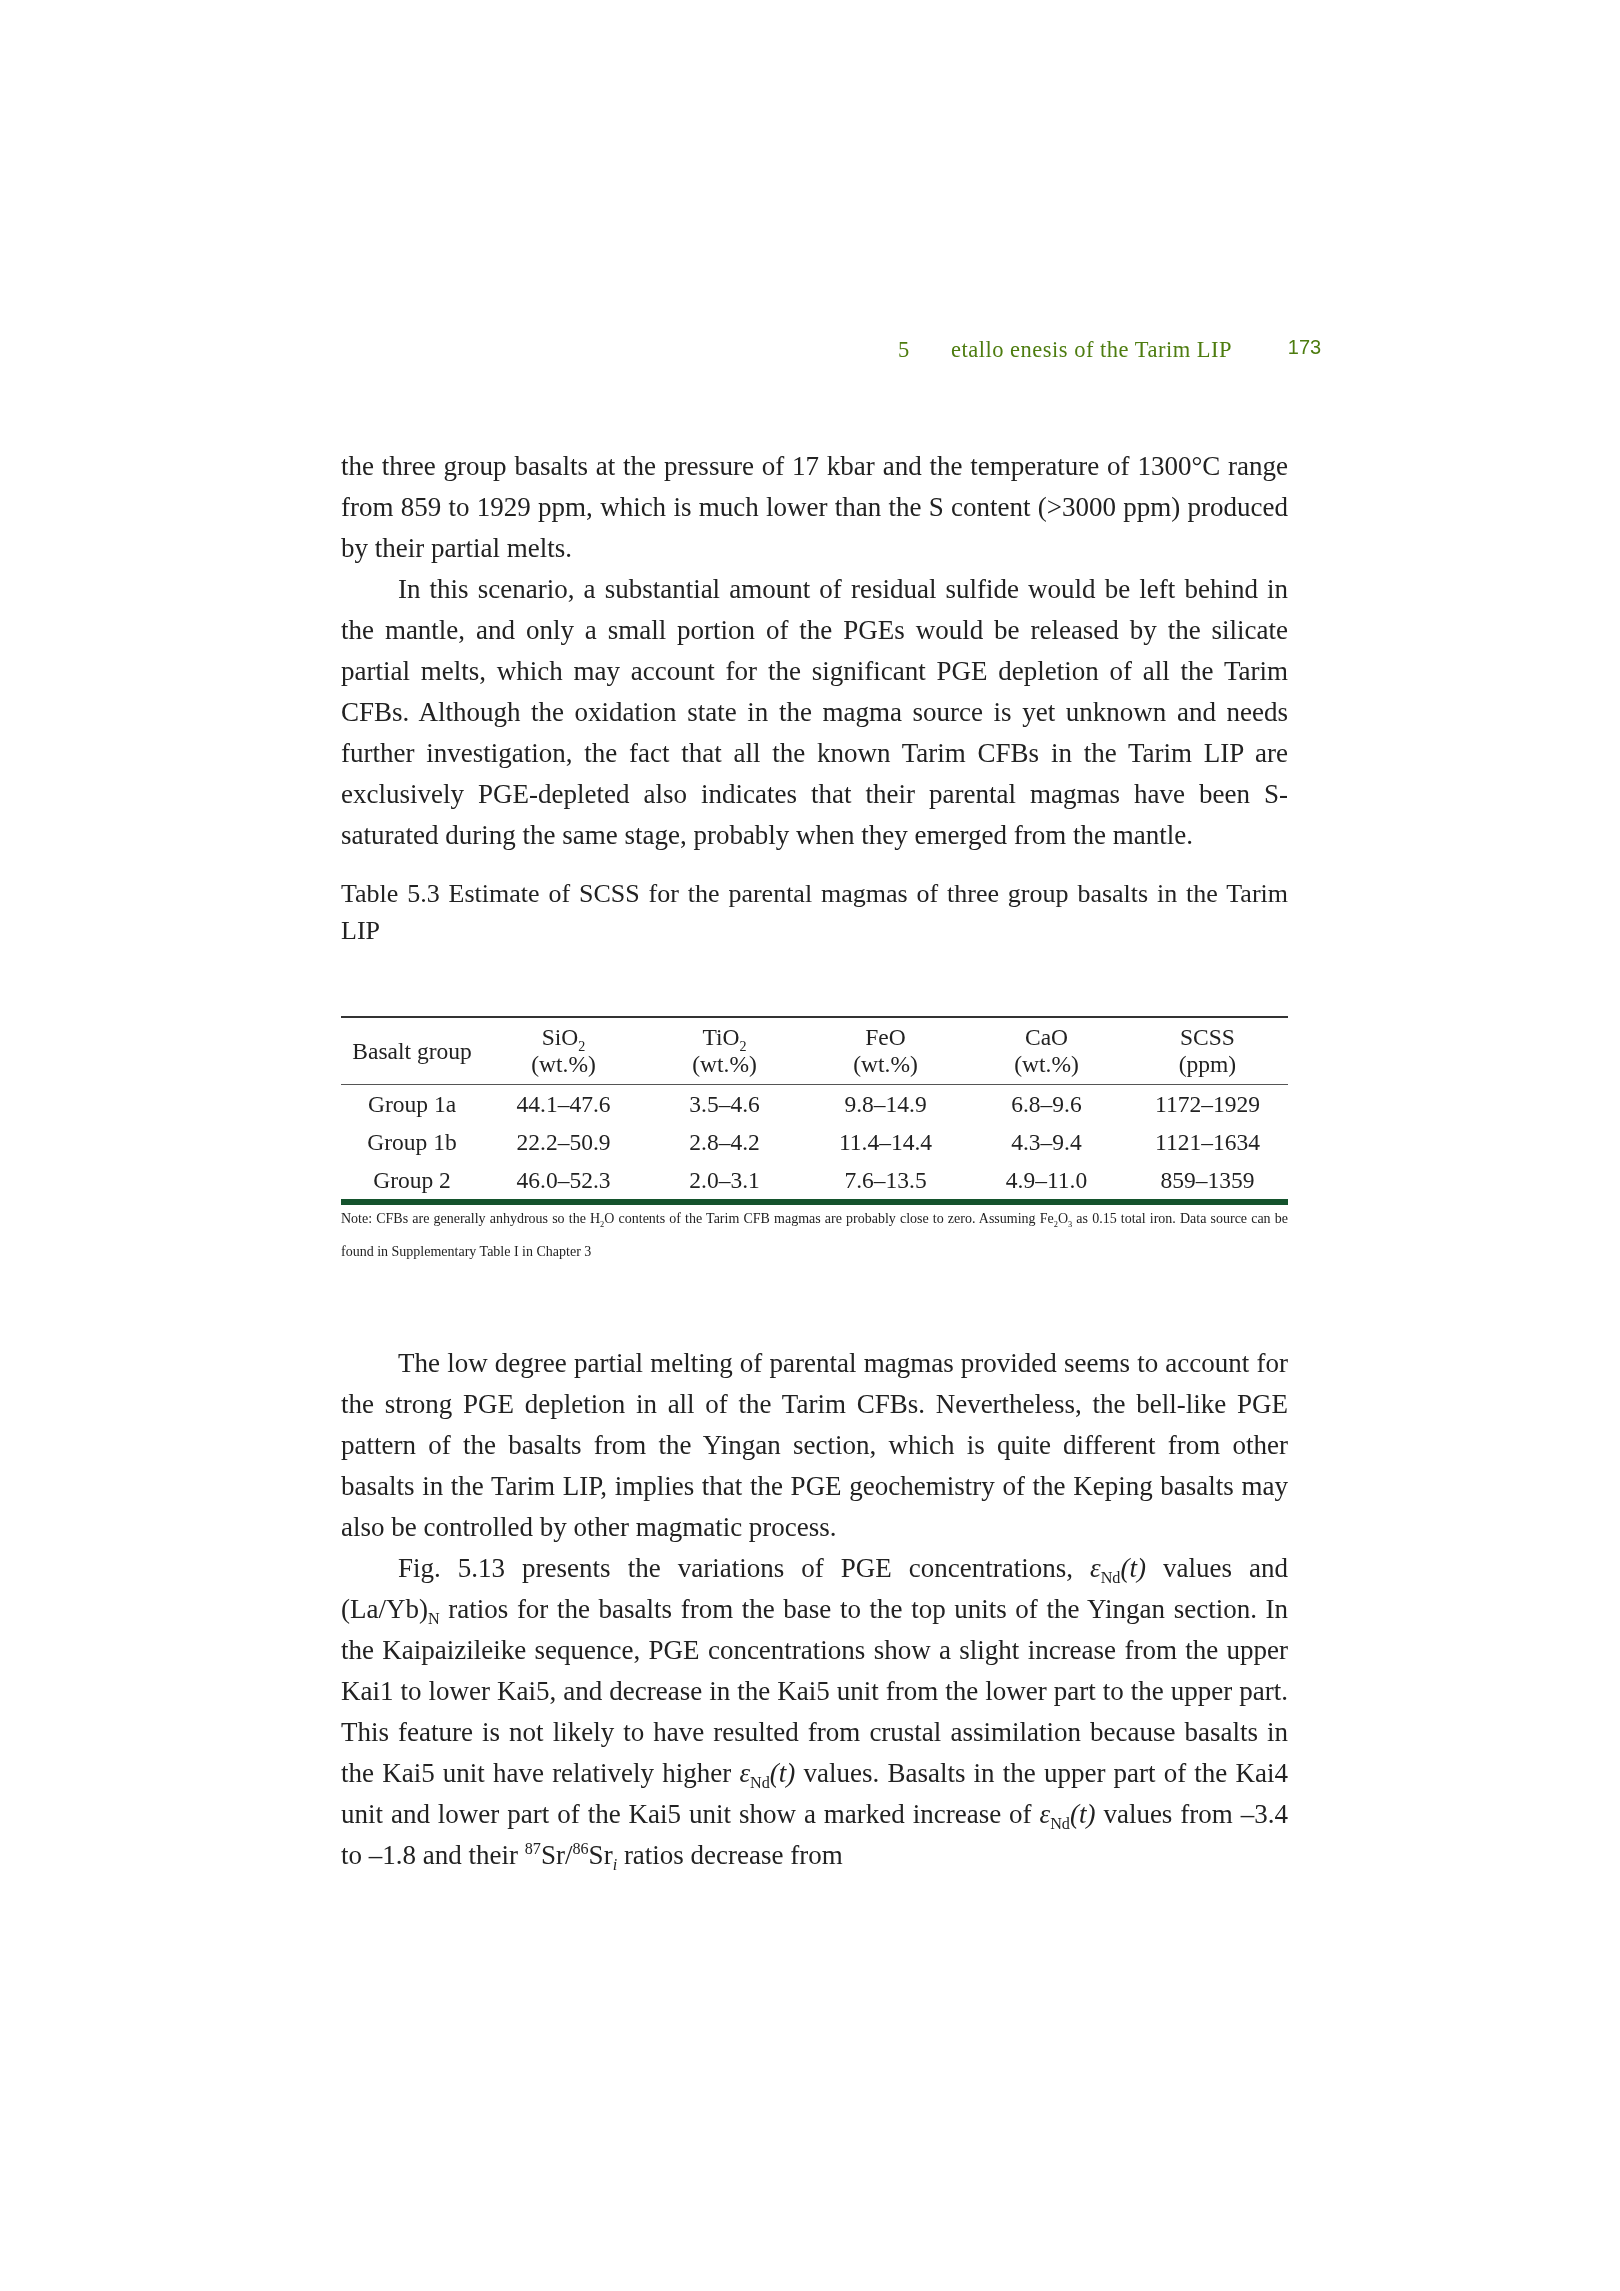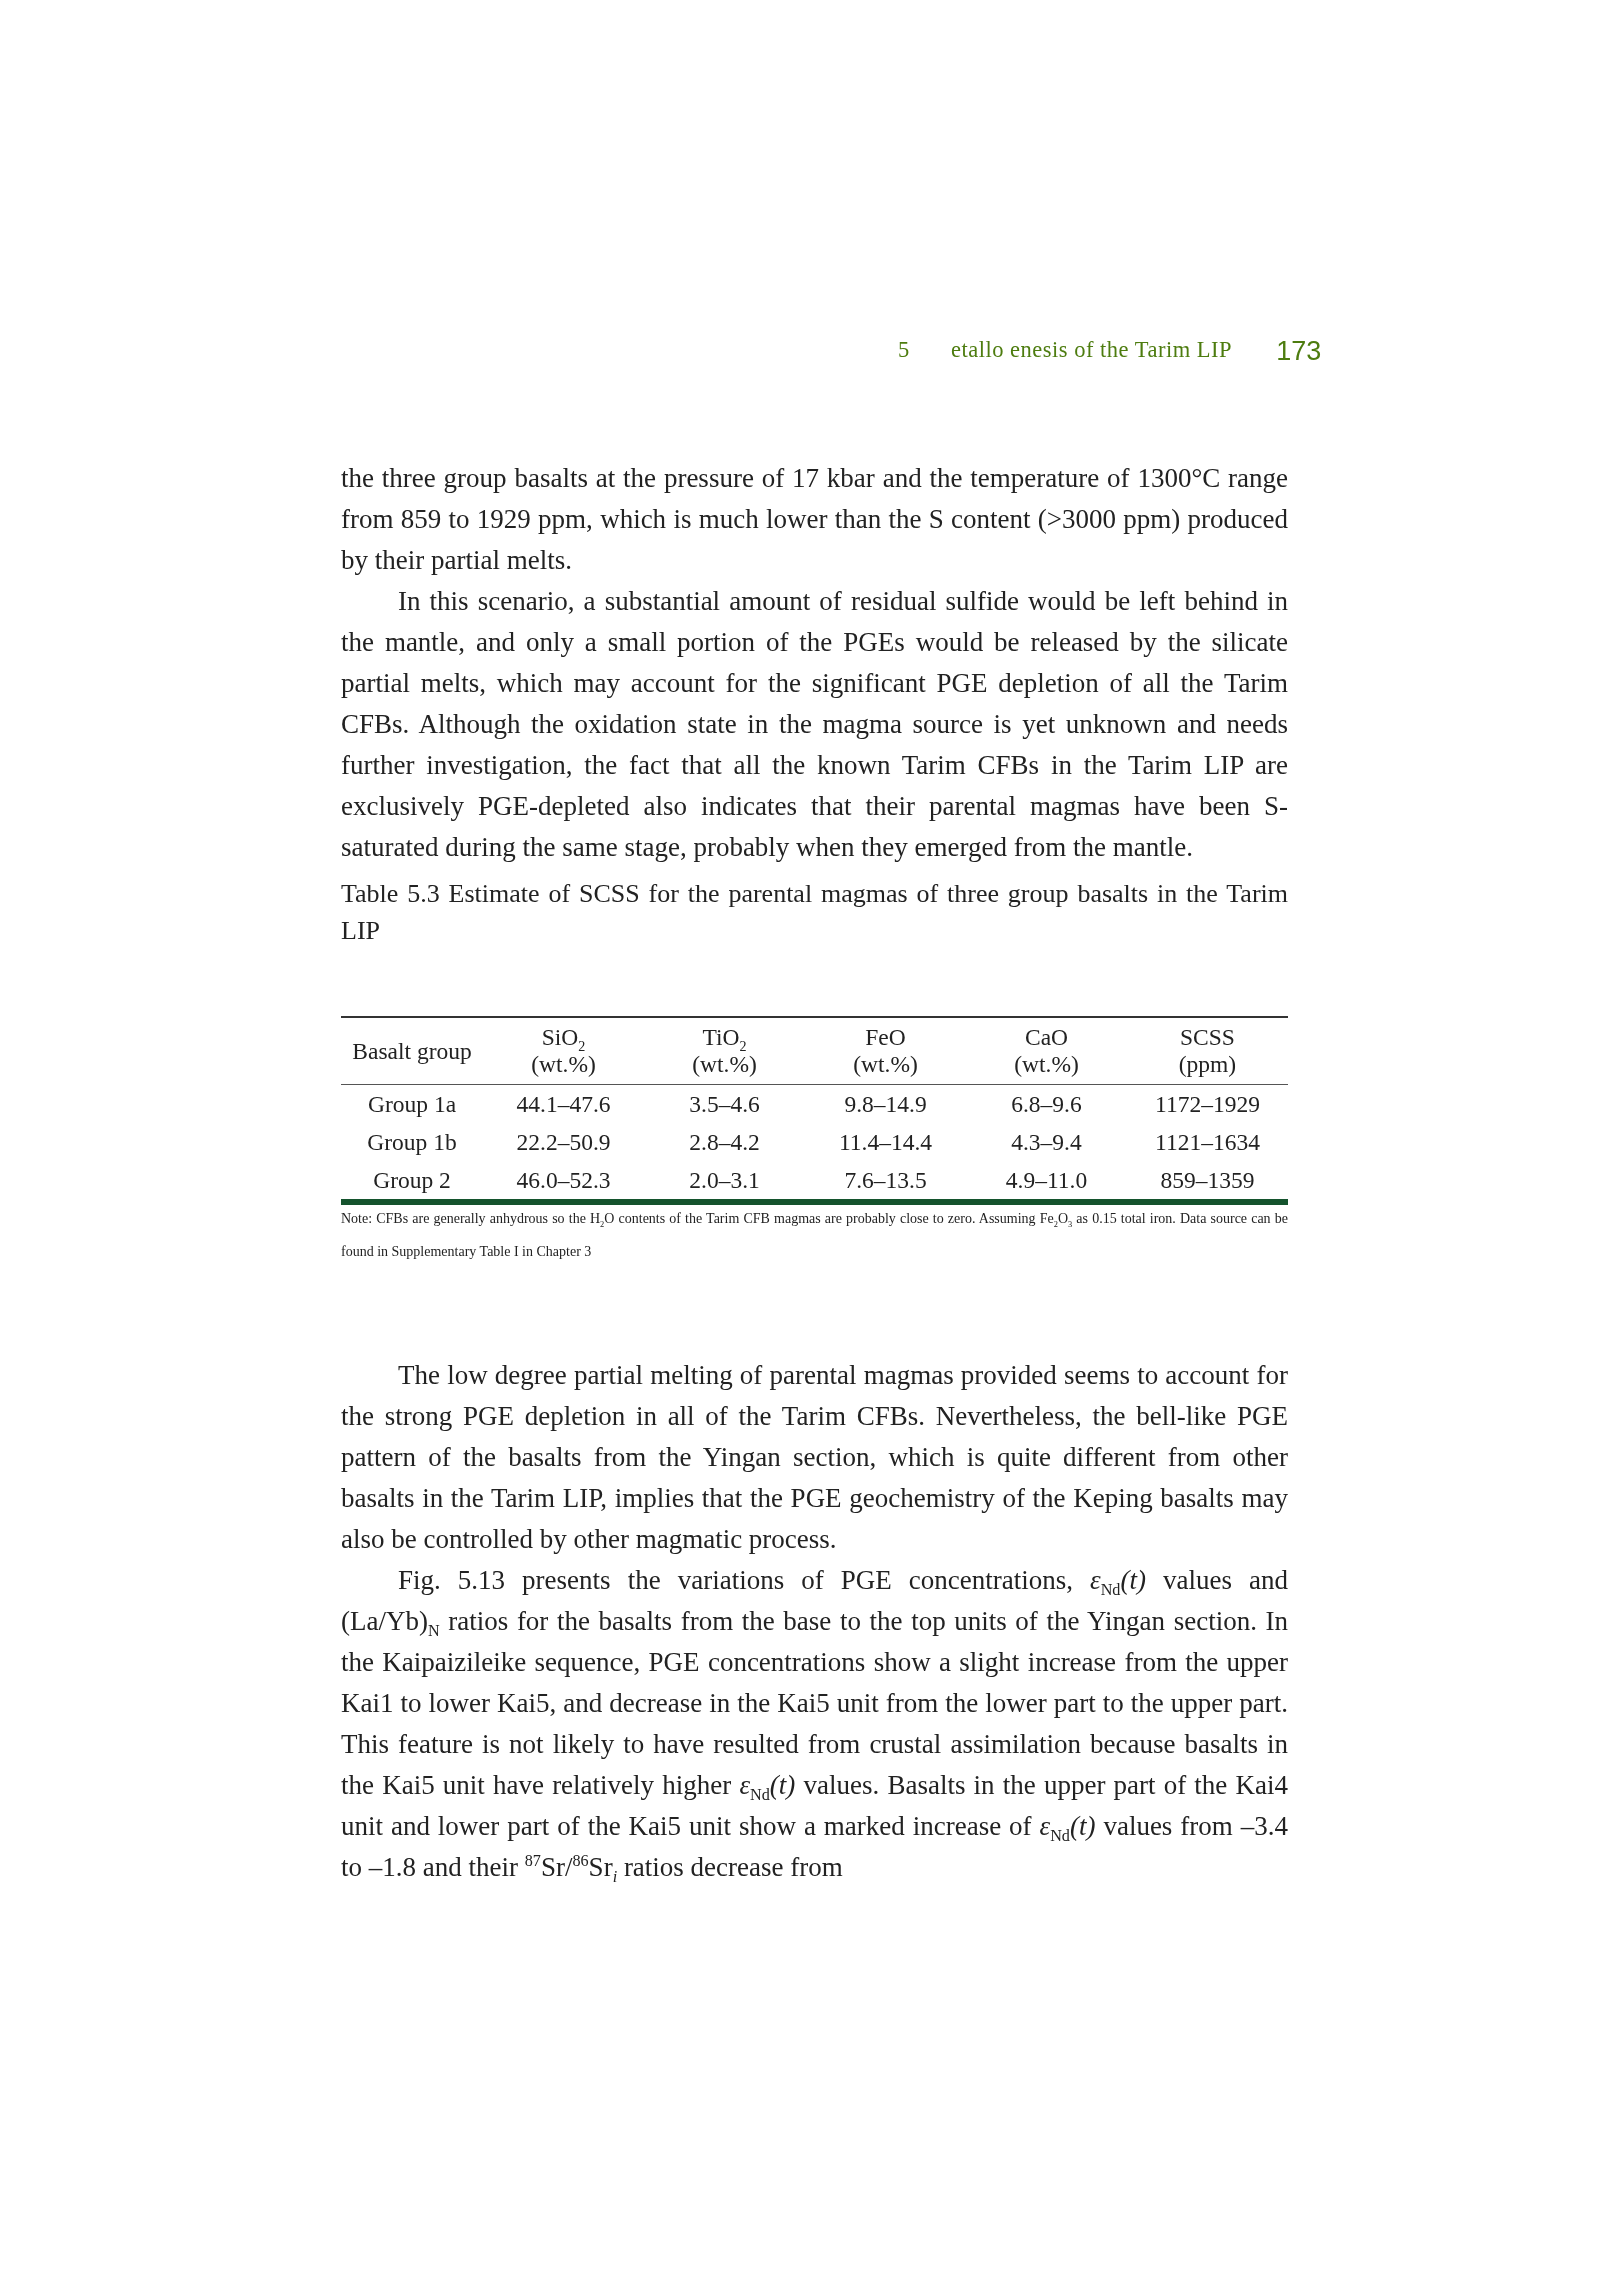--- a/index.html
+++ b/index.html
@@ -1,20 +1,20 @@
 <!DOCTYPE html>
 <html><head>
 <meta charset="utf-8">
 <style>
   html, body { margin: 0; padding: 0; background: #ffffff; }
   body { width: 1620px; height: 2292px; position: relative; color: #222; font-family: "Liberation Serif", serif; }
   .running-head { position: absolute; top: 337px; left: 898px; width: 431px; font-size: 22.5px; letter-spacing: 0.5px; color: #4d7c0f; white-space: nowrap; }
   .running-head .chap { display: inline-block; width: 53px; }
-  .running-head .pg { position: absolute; right: 7.8px; top: -1px; font-family: "Liberation Sans", sans-serif; font-size: 27px; letter-spacing: 0; }
-  .body-text { position: absolute; left: 341px; width: 947px; font-size: 27px; line-height: 41px; text-align: justify; margin-top: 12px; }
+  .running-head .pg { position: absolute; right: 7.8px; top: -1px; font-family: "Liberation Sans", sans-serif; font-size: 20px; letter-spacing: 0; }
+  .body-text { position: absolute; left: 341px; width: 947px; font-size: 27px; line-height: 41px; text-align: justify; }
   .body-text p { margin: 0; }
   .indent { text-indent: 57px; }
   .caption { position: absolute; left: 341px; top: 875px; width: 947px; font-size: 26px; line-height: 37px; text-align: justify; }
   table { position: absolute; left: 341px; top: 1016px; width: 947px; border-collapse: collapse; font-size: 23.5px; }
   table th, table td { text-align: center; font-weight: normal; padding: 0; }
   thead tr.top th { border-top: 2px solid #333; }
   thead tr.h1 th { height: 33px; vertical-align: bottom; }
   thead tr.h2 th { height: 33px; border-bottom: 1.5px solid #555; vertical-align: top; }
   tbody td { height: 38px; }
   tbody tr:last-child td { border-bottom: 6px solid #14532d; }

